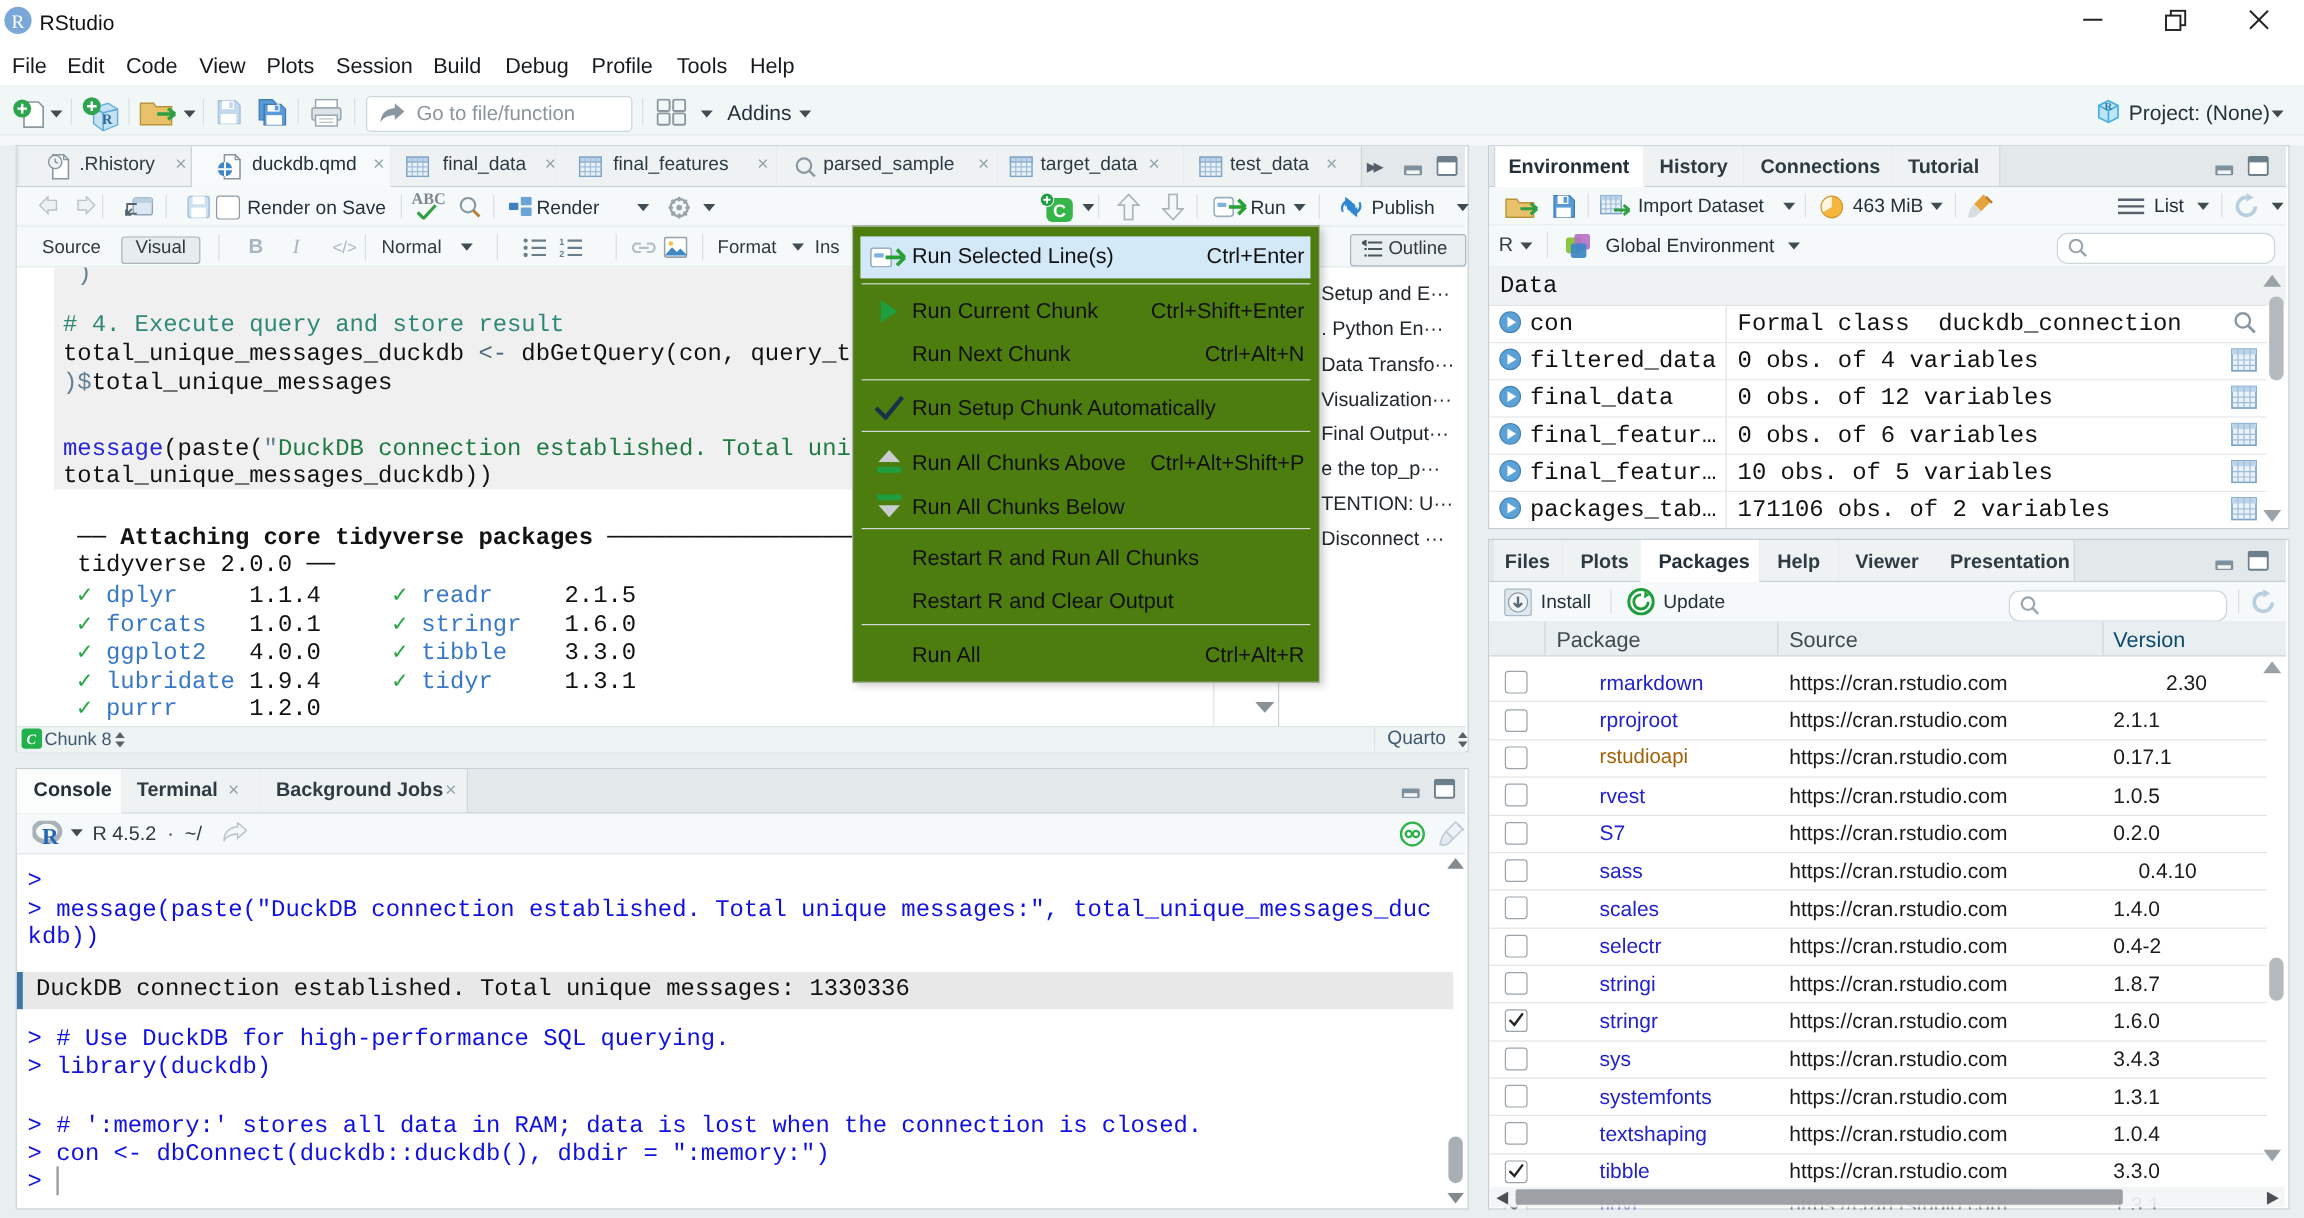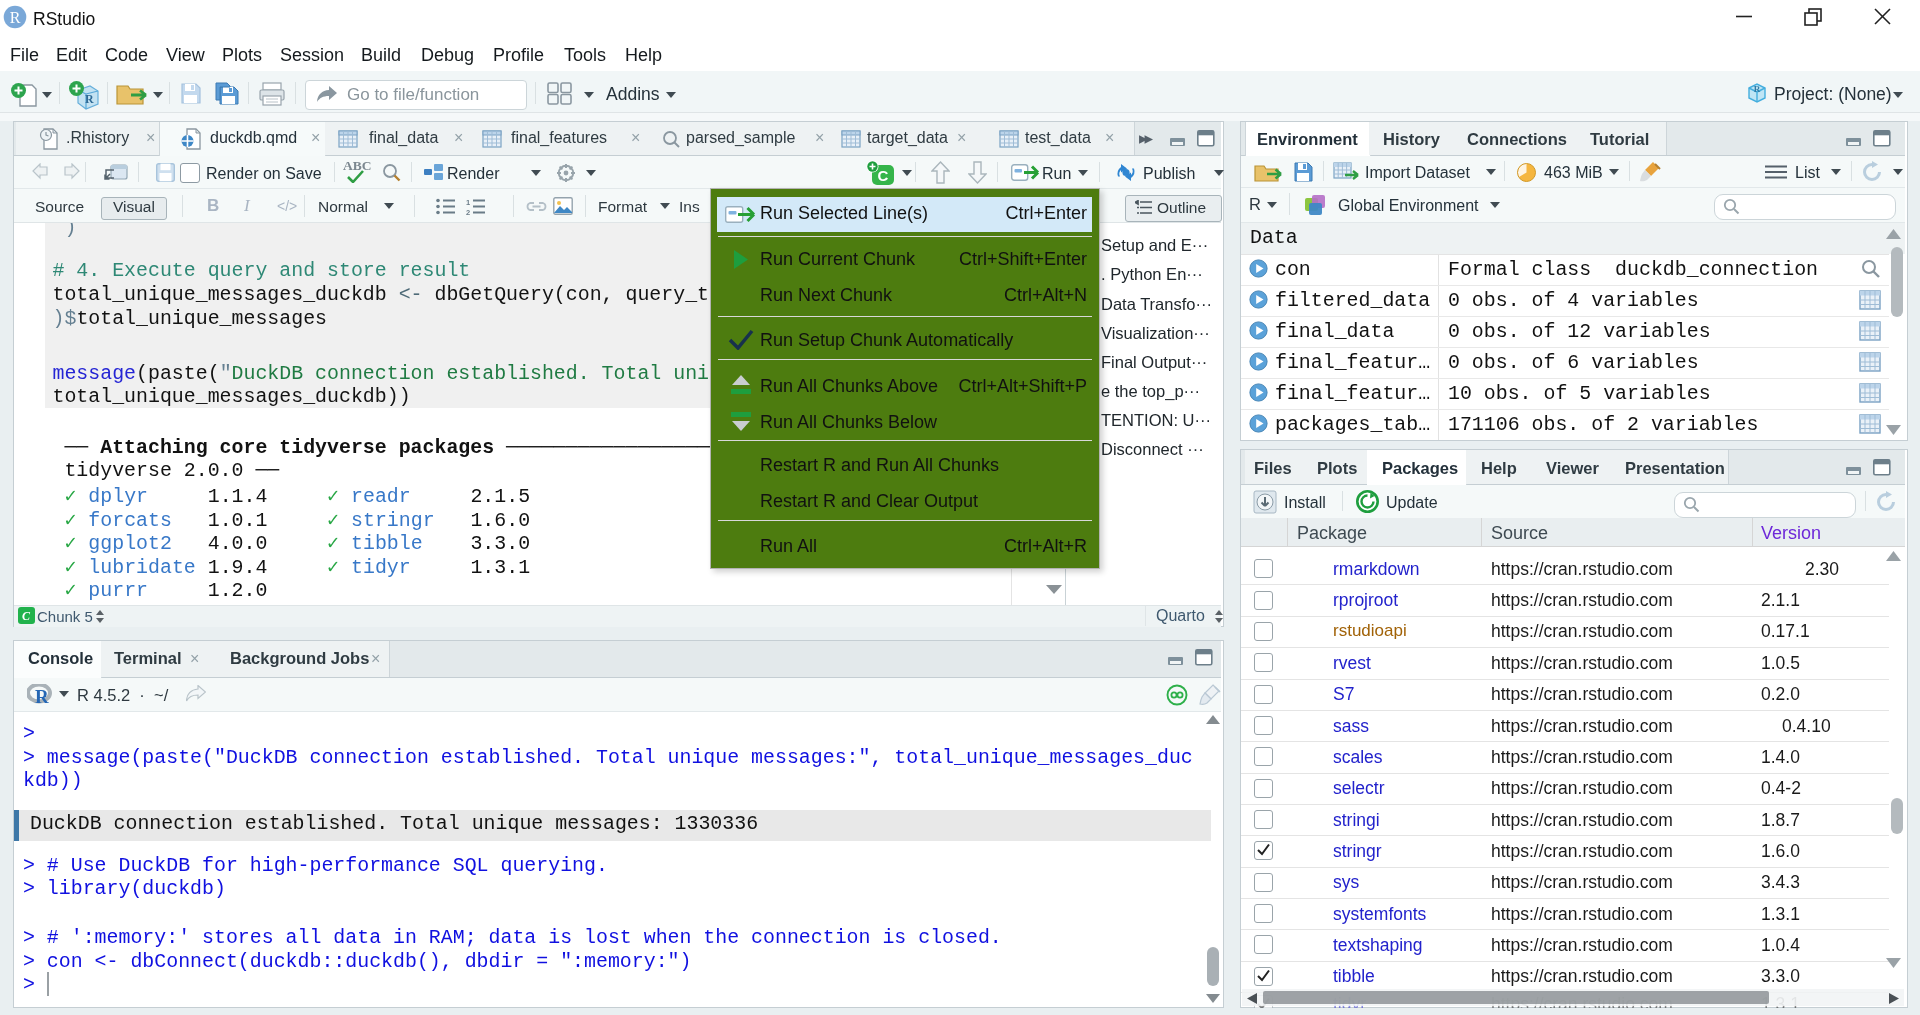--- a/index.html
+++ b/index.html
@@ -337,21 +337,21 @@
     <div class="abs" style="left:0;top:216.5px;white-space:nowrap;">Disconnect ···</div>
    </div>
    <svg class="abs" style="left:1032px;top:362px;" width="16" height="10">
         <polygon points="0,0 16,0 8,9" fill="#8a9196"></polygon>
       </svg>
  </div>
 
  <div class="abs" style="left:0;top:483px;width:1207px;height:21px;background:#eef3f4;border-top:1px solid #dfe5e7;"></div>
  <div class="abs" style="left:4px;top:485px;width:17px;height:17px;background:#21b24c;border-radius:3px;"></div>
  <div class="abs" style="left:8px;top:487px;font-size:12px;color:#fff;font-style:italic;font-weight:bold;font-family:'Liberation Serif',serif;">C</div>
- <div class="abs" style="left:23px;top:486px;font-size:15px;color:#3e586e;">Chunk 5</div>
+ <div class="abs" style="left:23px;top:486px;font-size:15px;color:#3e586e;">Chunk 8</div>
  <svg class="abs" style="left:81px;top:488px;" width="10" height="13">
       <polygon points="5,0 9,5 1,5" fill="#5a6166"></polygon>
       <polygon points="5,13 9,8 1,8" fill="#5a6166"></polygon>
     </svg>
  <div class="abs" style="left:1131px;top:483px;width:1px;height:21px;background:#dfe5e7;"></div>
  <div class="abs" style="left:1142px;top:485px;font-size:16px;color:#3e586e;">Quarto</div>
  <svg class="abs" style="left:1200px;top:488px;" width="10" height="13">
       <polygon points="5,0 9,5 1,5" fill="#5a6166"></polygon>
       <polygon points="5,13 9,8 1,8" fill="#5a6166"></polygon>
     </svg>
@@ -628,21 +628,21 @@
       <path d="M18.5 11 A7.5 7.5 0 1 1 11 3.5" fill="none" stroke="#b9cede" stroke-width="3"></path>
       <path d="M11 0 L11 7 L17 3.5 Z" fill="#b9cede"></path>
     </svg>
 
  <div class="abs" style="left:0;top:68px;width:664px;height:28px;background:#e9eef0;border-bottom:1px solid #d5d5d5;"></div>
  <div class="abs" style="left:46px;top:68px;width:1px;height:28px;background:#d5d5d5;"></div>
  <div class="abs" style="left:240px;top:68px;width:1px;height:28px;background:#d5d5d5;"></div>
  <div class="abs" style="left:511px;top:68px;width:1px;height:28px;background:#d5d5d5;"></div>
  <div class="abs" style="left:56px;top:73px;font-size:18px;color:#3e4a52;">Package</div>
  <div class="abs" style="left:250px;top:73px;font-size:18px;color:#3e4a52;">Source</div>
- <div class="abs" style="left:520px;top:73px;font-size:18px;color:#6d28d9;">Version</div>
+ <div class="abs" style="left:520px;top:73px;font-size:18px;color:#0c4a6e;">Version</div>
  <div id="pkgrows">
  <div class="abs" style="left:13px;top:109.2px;width:17px;height:17px;background:#fff;border:1px solid #9aa4aa;border-radius:3px;"></div>
  <div class="abs" style="left:92px;top:108.7px;font-size:17.5px;color:#2222cc;">rmarkdown</div>
  <div class="abs" style="left:250px;top:108.7px;font-size:17.5px;color:#1a1a1a;">https://cran.rstudio.com</div>
  <div class="abs" style="left:520px;top:108.7px;font-size:17.5px;color:#1a1a1a;margin-left:44px;">2.30</div>
  <div class="abs" style="left:0;top:134.4px;width:648px;height:1px;background:#e4e4e4;"></div>
  <div class="abs" style="left:13px;top:140.6px;width:17px;height:17px;background:#fff;border:1px solid #9aa4aa;border-radius:3px;"></div>
  <div class="abs" style="left:92px;top:140.1px;font-size:17.5px;color:#2222cc;">rprojroot</div>
  <div class="abs" style="left:250px;top:140.1px;font-size:17.5px;color:#1a1a1a;">https://cran.rstudio.com</div>
  <div class="abs" style="left:520px;top:140.1px;font-size:17.5px;color:#1a1a1a;">2.1.1</div>

